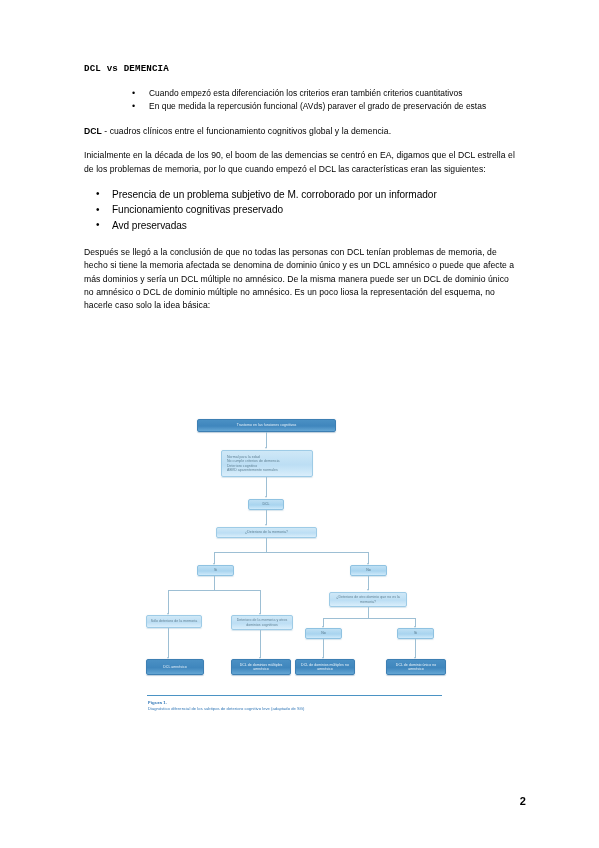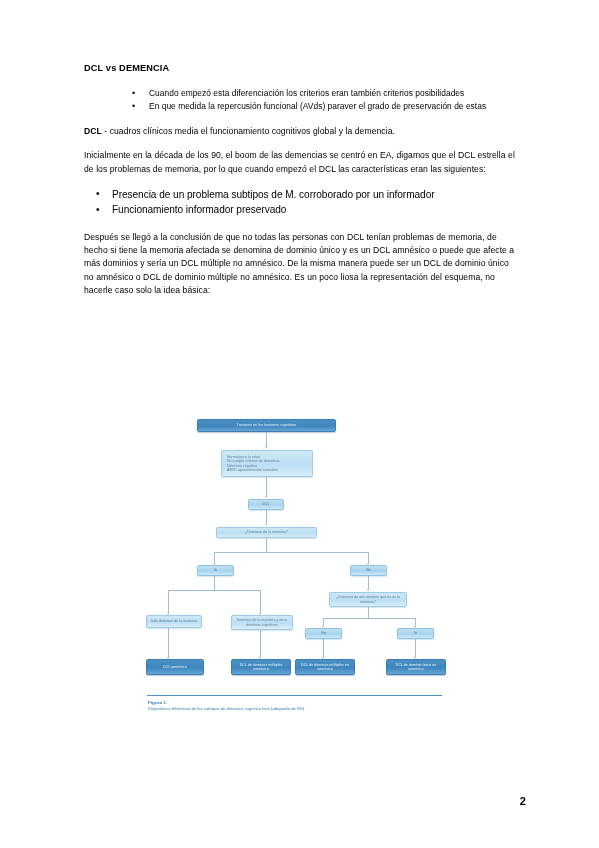--- a/index.html
+++ b/index.html
@@ -29,20 +29,21 @@
     width: 432px;
   }
 
   
   .h-title {
     font-size: 9.2px;
     font-weight: bold;
     letter-spacing: 0.15px;
     line-height: 13px;
     margin: 0 0 12px 0;
+    font-family: Liberation Mono, monospace;
   }
 
   .para {
     font-size: 8.6px;
     line-height: 13.4px;
     letter-spacing: 0.06px;
     margin: 0 0 11px 0;
     text-align: left;
   }
   .para b { font-weight: bold; }
@@ -199,31 +200,32 @@
 </head>
 <body>
 
 <div class="page">
 
   <div class="content">
 
     <h1 class="h-title">DCL vs DEMENCIA</h1>
 
     <ul class="bullets-a">
-      <li>Cuando empezó esta diferenciación los criterios eran también criterios posibilidades</li>
+      <li>Cuando empezó esta diferenciación los criterios eran también criterios cuantitativos</li>
       <li>En que medida la repercusión funcional (AVds) paraver el grado de preservación de estas</li>
     </ul>
 
-    <p class="para"><b>DCL</b><span> - cuadros clínicos media el funcionamiento cognitivos global y la demencia.</span></p>
+    <p class="para"><b>DCL</b><span> - cuadros clínicos entre el funcionamiento cognitivos global y la demencia.</span></p>
 
     <p class="para">Inicialmente en la década de los 90, el boom de las demencias se centró en EA, digamos que el DCL estrella el de los problemas de memoria, por lo que cuando empezó el DCL las características eran las siguientes:</p>
 
     <ul class="bullets-b">
-      <li>Presencia de un problema subtipos de M. corroborado por un informador</li>
-      <li>Funcionamiento informador preservado</li>
+      <li>Presencia de un problema subjetivo de M. corroborado por un informador</li>
+      <li>Funcionamiento cognitivas preservado</li>
+      <li>Avd preservadas</li>
     </ul>
 
     <p class="para">Después se llegó a la conclusión de que no todas las personas con DCL tenían problemas de memoria, de hecho si tiene la memoria afectada se denomina de dominio único y es un DCL amnésico o puede que afecte a más dominios y sería un DCL múltiple no amnésico. De la misma manera puede ser un DCL de dominio único no amnésico o DCL de dominio múltiple no amnésico. Es un poco liosa la representación del esquema, no hacerle caso solo la idea básica:</p>
 
   </div>
 
   <div class="figure">
 
     <div class="diagram">
 

